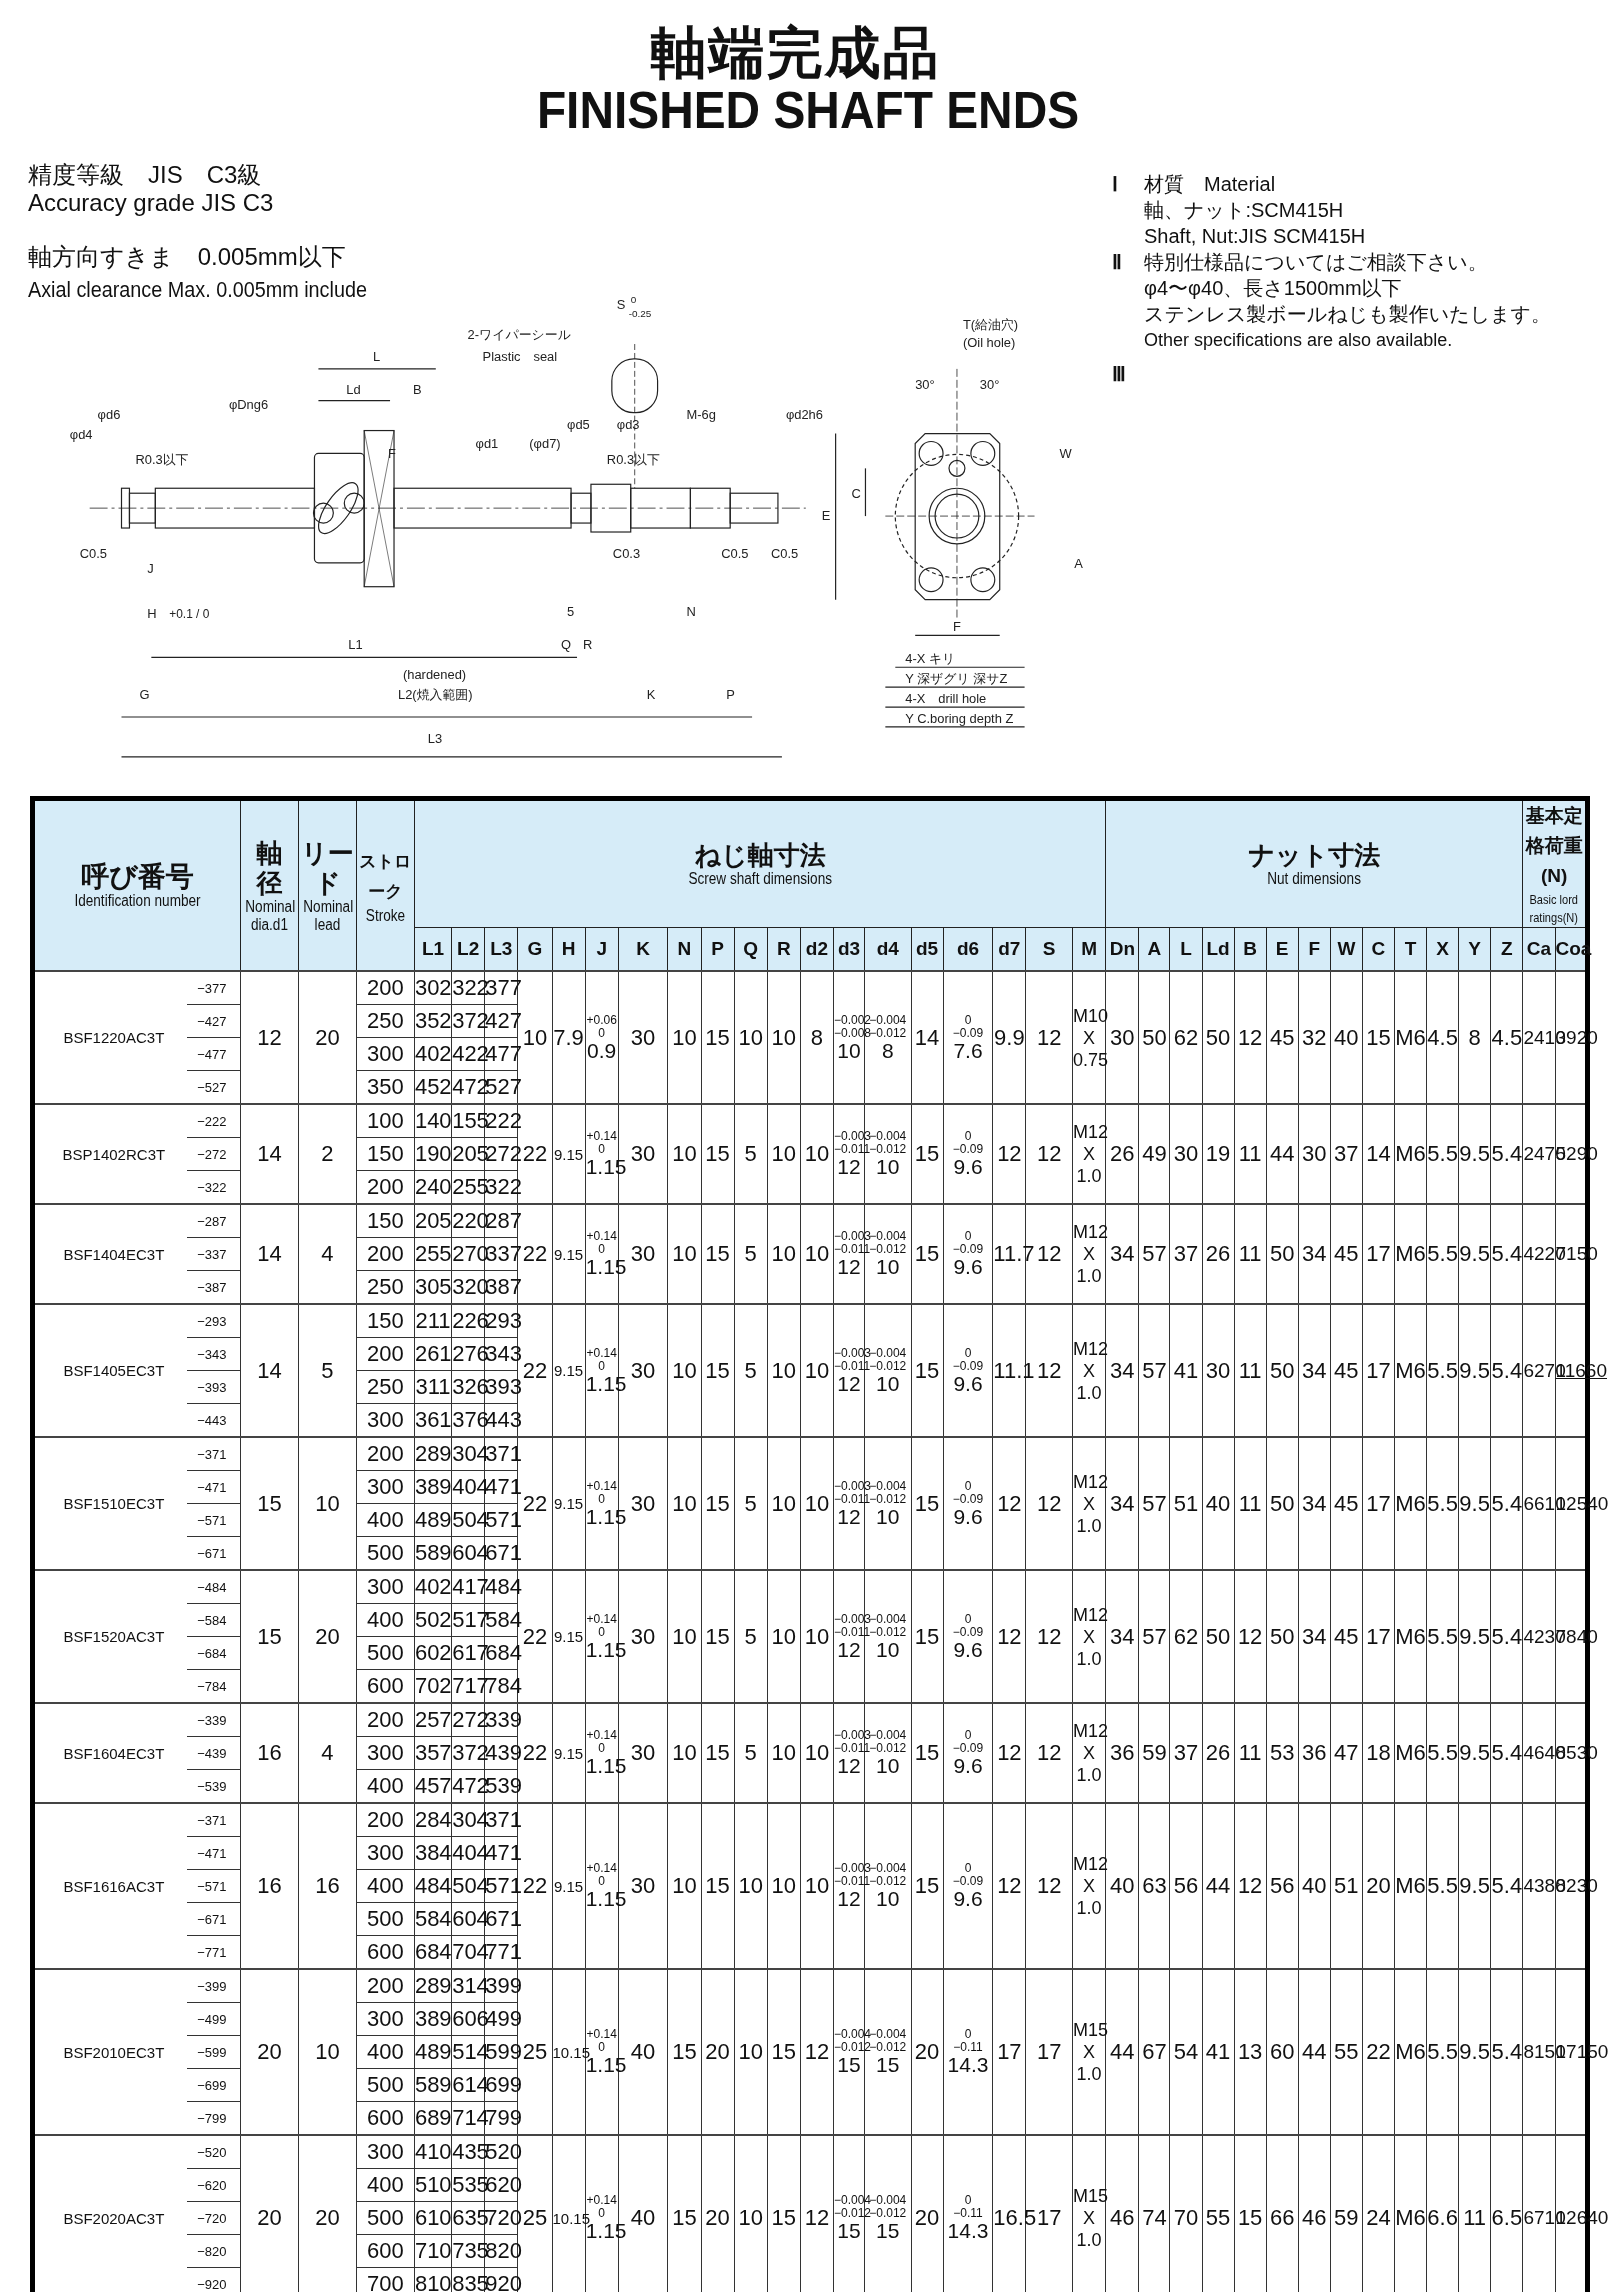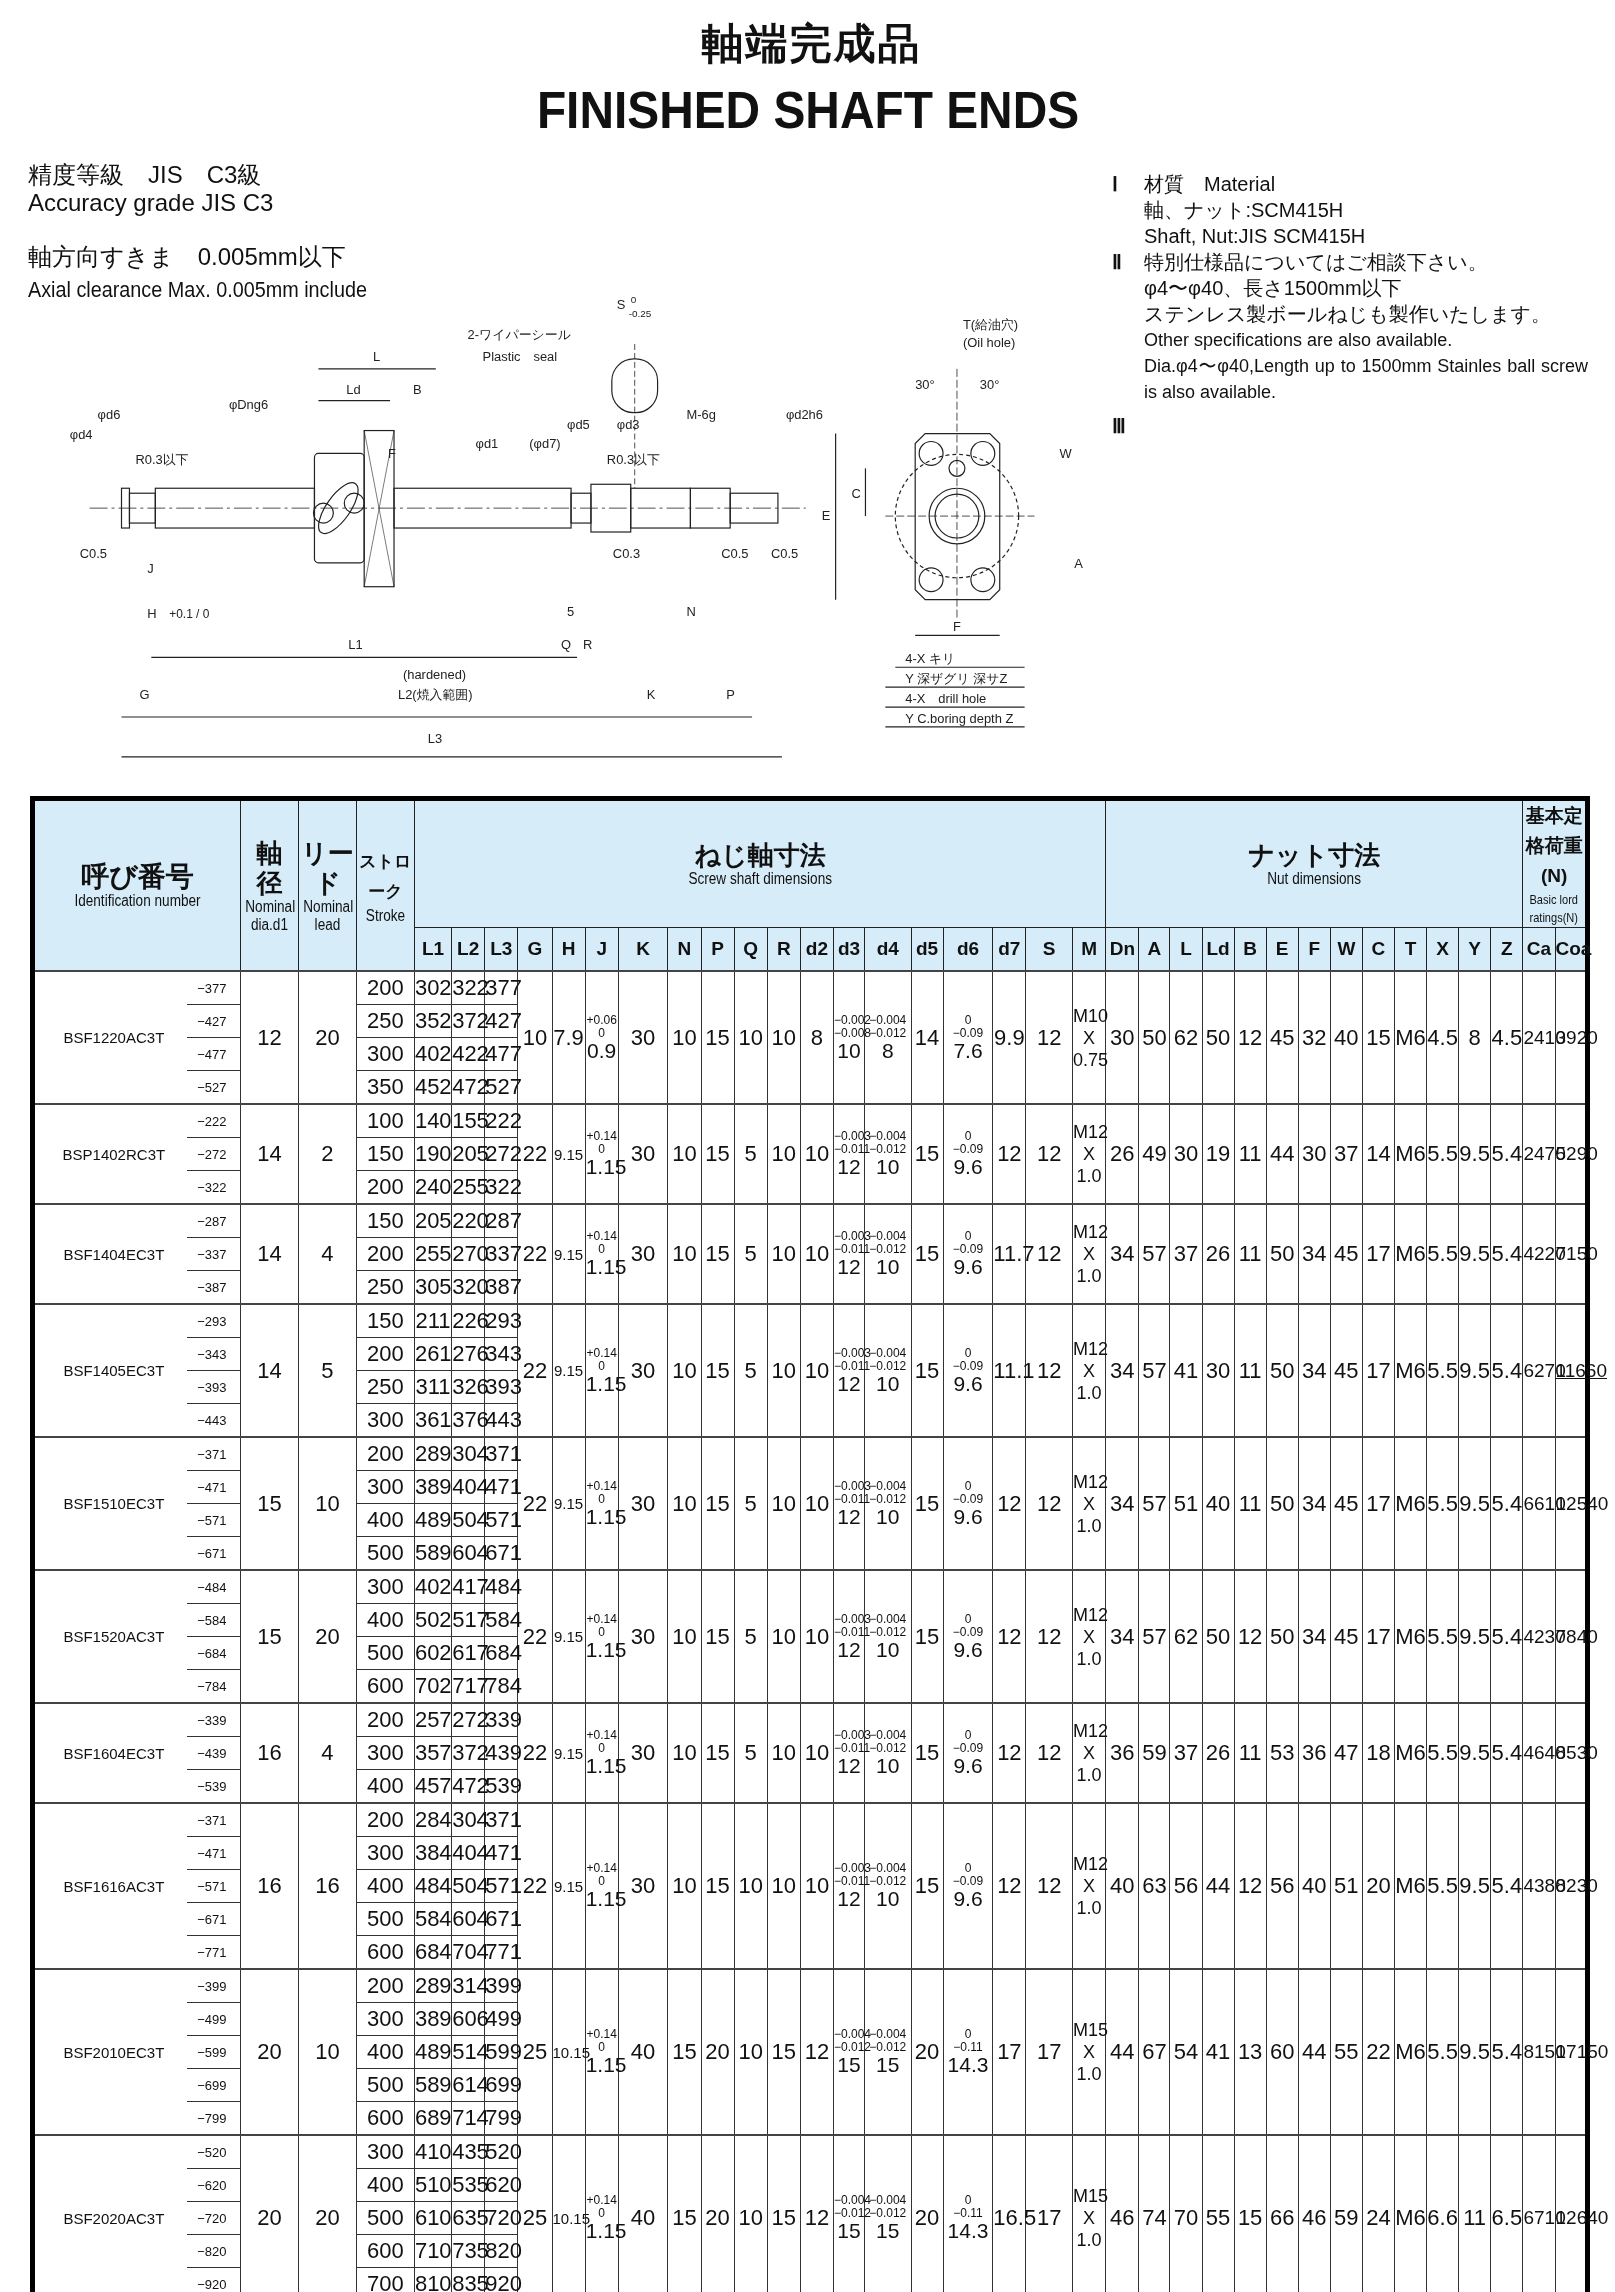--- a/index.html
+++ b/index.html
@@ -1,17 +1,17 @@
 <!DOCTYPE html>
 <html><head>
 <meta charset="utf-8">
 <style>
   html,body{margin:0;padding:0;background:#fff;}
   body{width:1616px;height:2292px;position:relative;overflow:hidden;font-family:"Liberation Sans","DejaVu Sans",sans-serif;color:#111;}
-  .title-jp{position:absolute;left:0;width:1591px;top:16px;text-align:center;font-size:42px;font-weight:bold;letter-spacing:2px;margin-left:16px;}
+  .title-jp{position:absolute;left:0;width:1591px;top:16px;text-align:center;font-size:56px;font-weight:bold;letter-spacing:2px;}
   .title-en{position:absolute;left:0;width:1616px;top:80px;text-align:center;font-size:52px;font-weight:bold;transform:scaleX(0.92);}
   .spec{position:absolute;left:28px;font-size:24px;}
   .spec.small{font-size:22px;transform-origin:left;transform:scaleX(0.9);}
   .notes{position:absolute;left:1112px;top:171px;width:476px;font-size:20px;line-height:26px;}
   .notes .row{display:flex;}
   .notes .num{width:32px;flex:none;font-family:"Liberation Serif",serif;font-weight:bold;}
   .notes .txt{flex:1;}
   .notes .en{text-align:justify;text-align-last:left;}
   .drawing{position:absolute;left:30px;top:289px;width:1104px;height:488px;}
   .unit{position:absolute;right:28px;top:808px;font-size:20px;}
@@ -51,21 +51,20 @@
       <div>Shaft, Nut:JIS SCM415H</div>
     </div>
   </div>
   <div class="row">
     <span class="num">Ⅱ</span>
     <div class="txt">
       <div>特別仕様品についてはご相談下さい。</div>
       <div>φ4〜φ40、長さ1500mm以下</div>
       <div>ステンレス製ボールねじも製作いたします。</div>
       <div style="font-size:18px;">Other specifications are also available.</div>
-      <div class="en" style="font-size:18px;">Dia.φ4〜φ40,Length up to 1500mm Stainles ball screw is also available.</div>
     </div>
   </div>
   <div class="row" style="margin-top:8px;">
     <span class="num">Ⅲ</span>
     <div class="txt">
     </div>
   </div>
 </div>
 
 <svg class="drawing" viewBox="0 0 1110 490" font-family="Liberation Sans, sans-serif" font-size="13" fill="none" stroke="#222" stroke-width="1.2">

